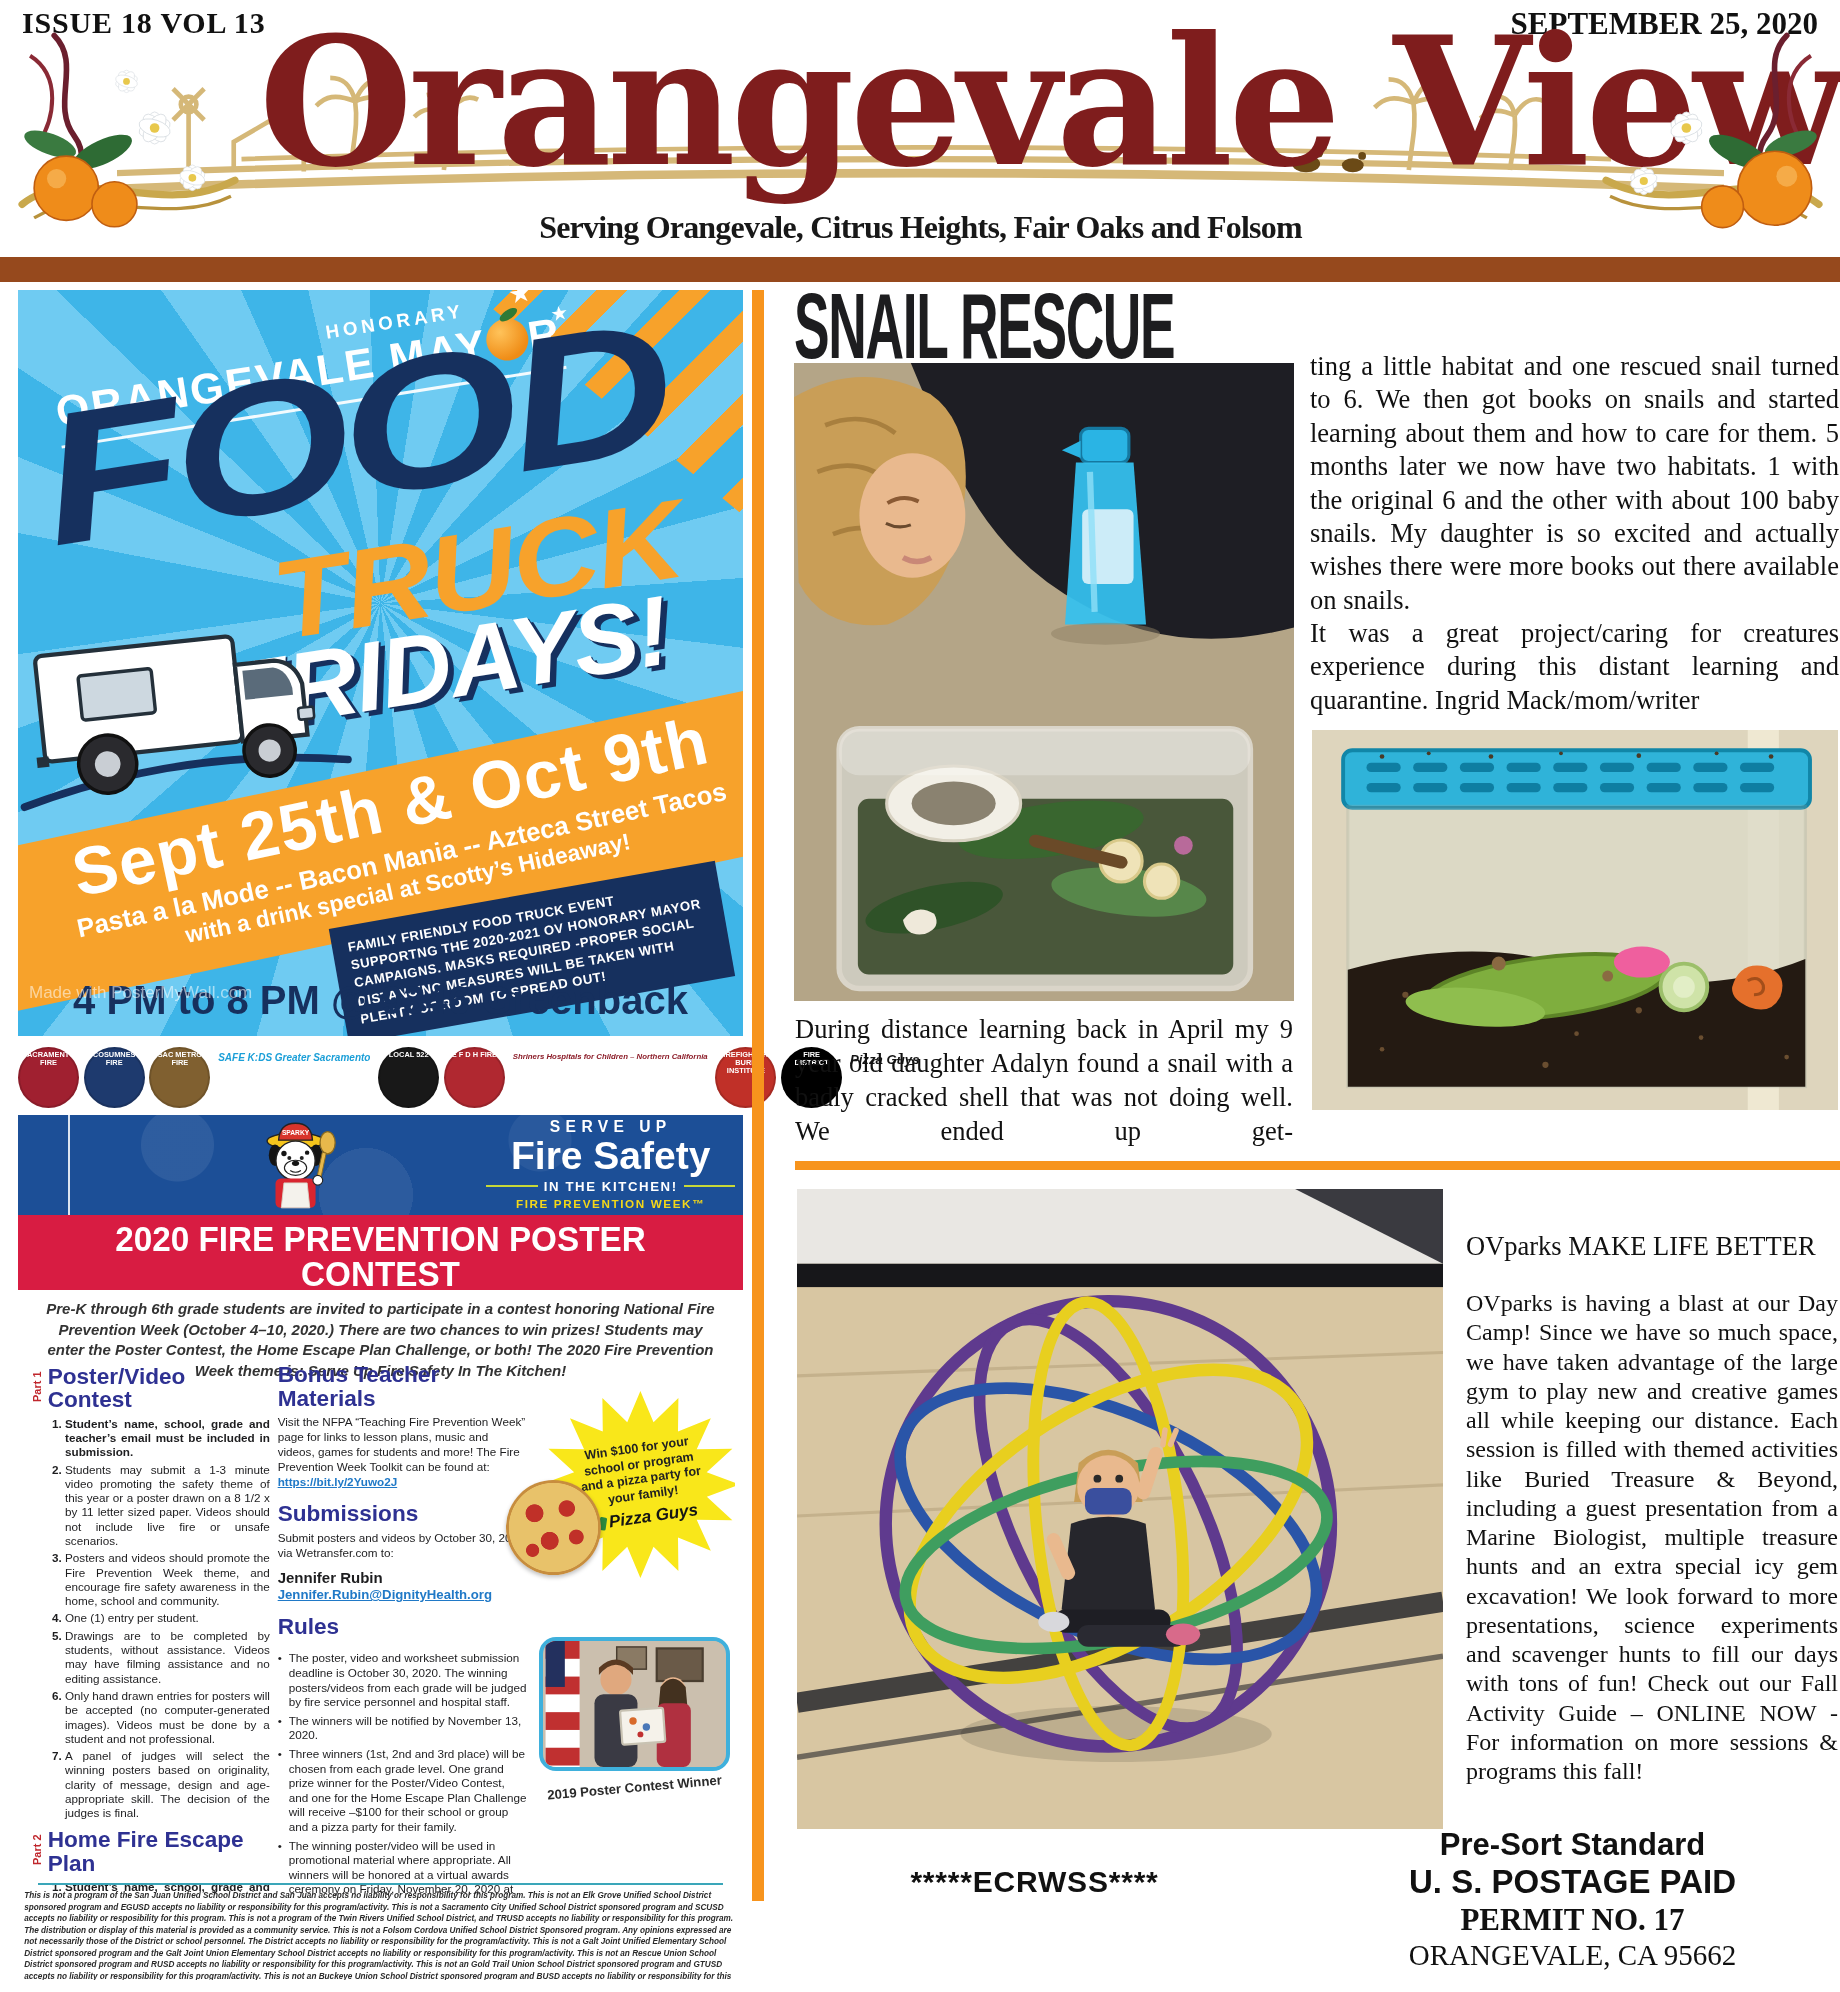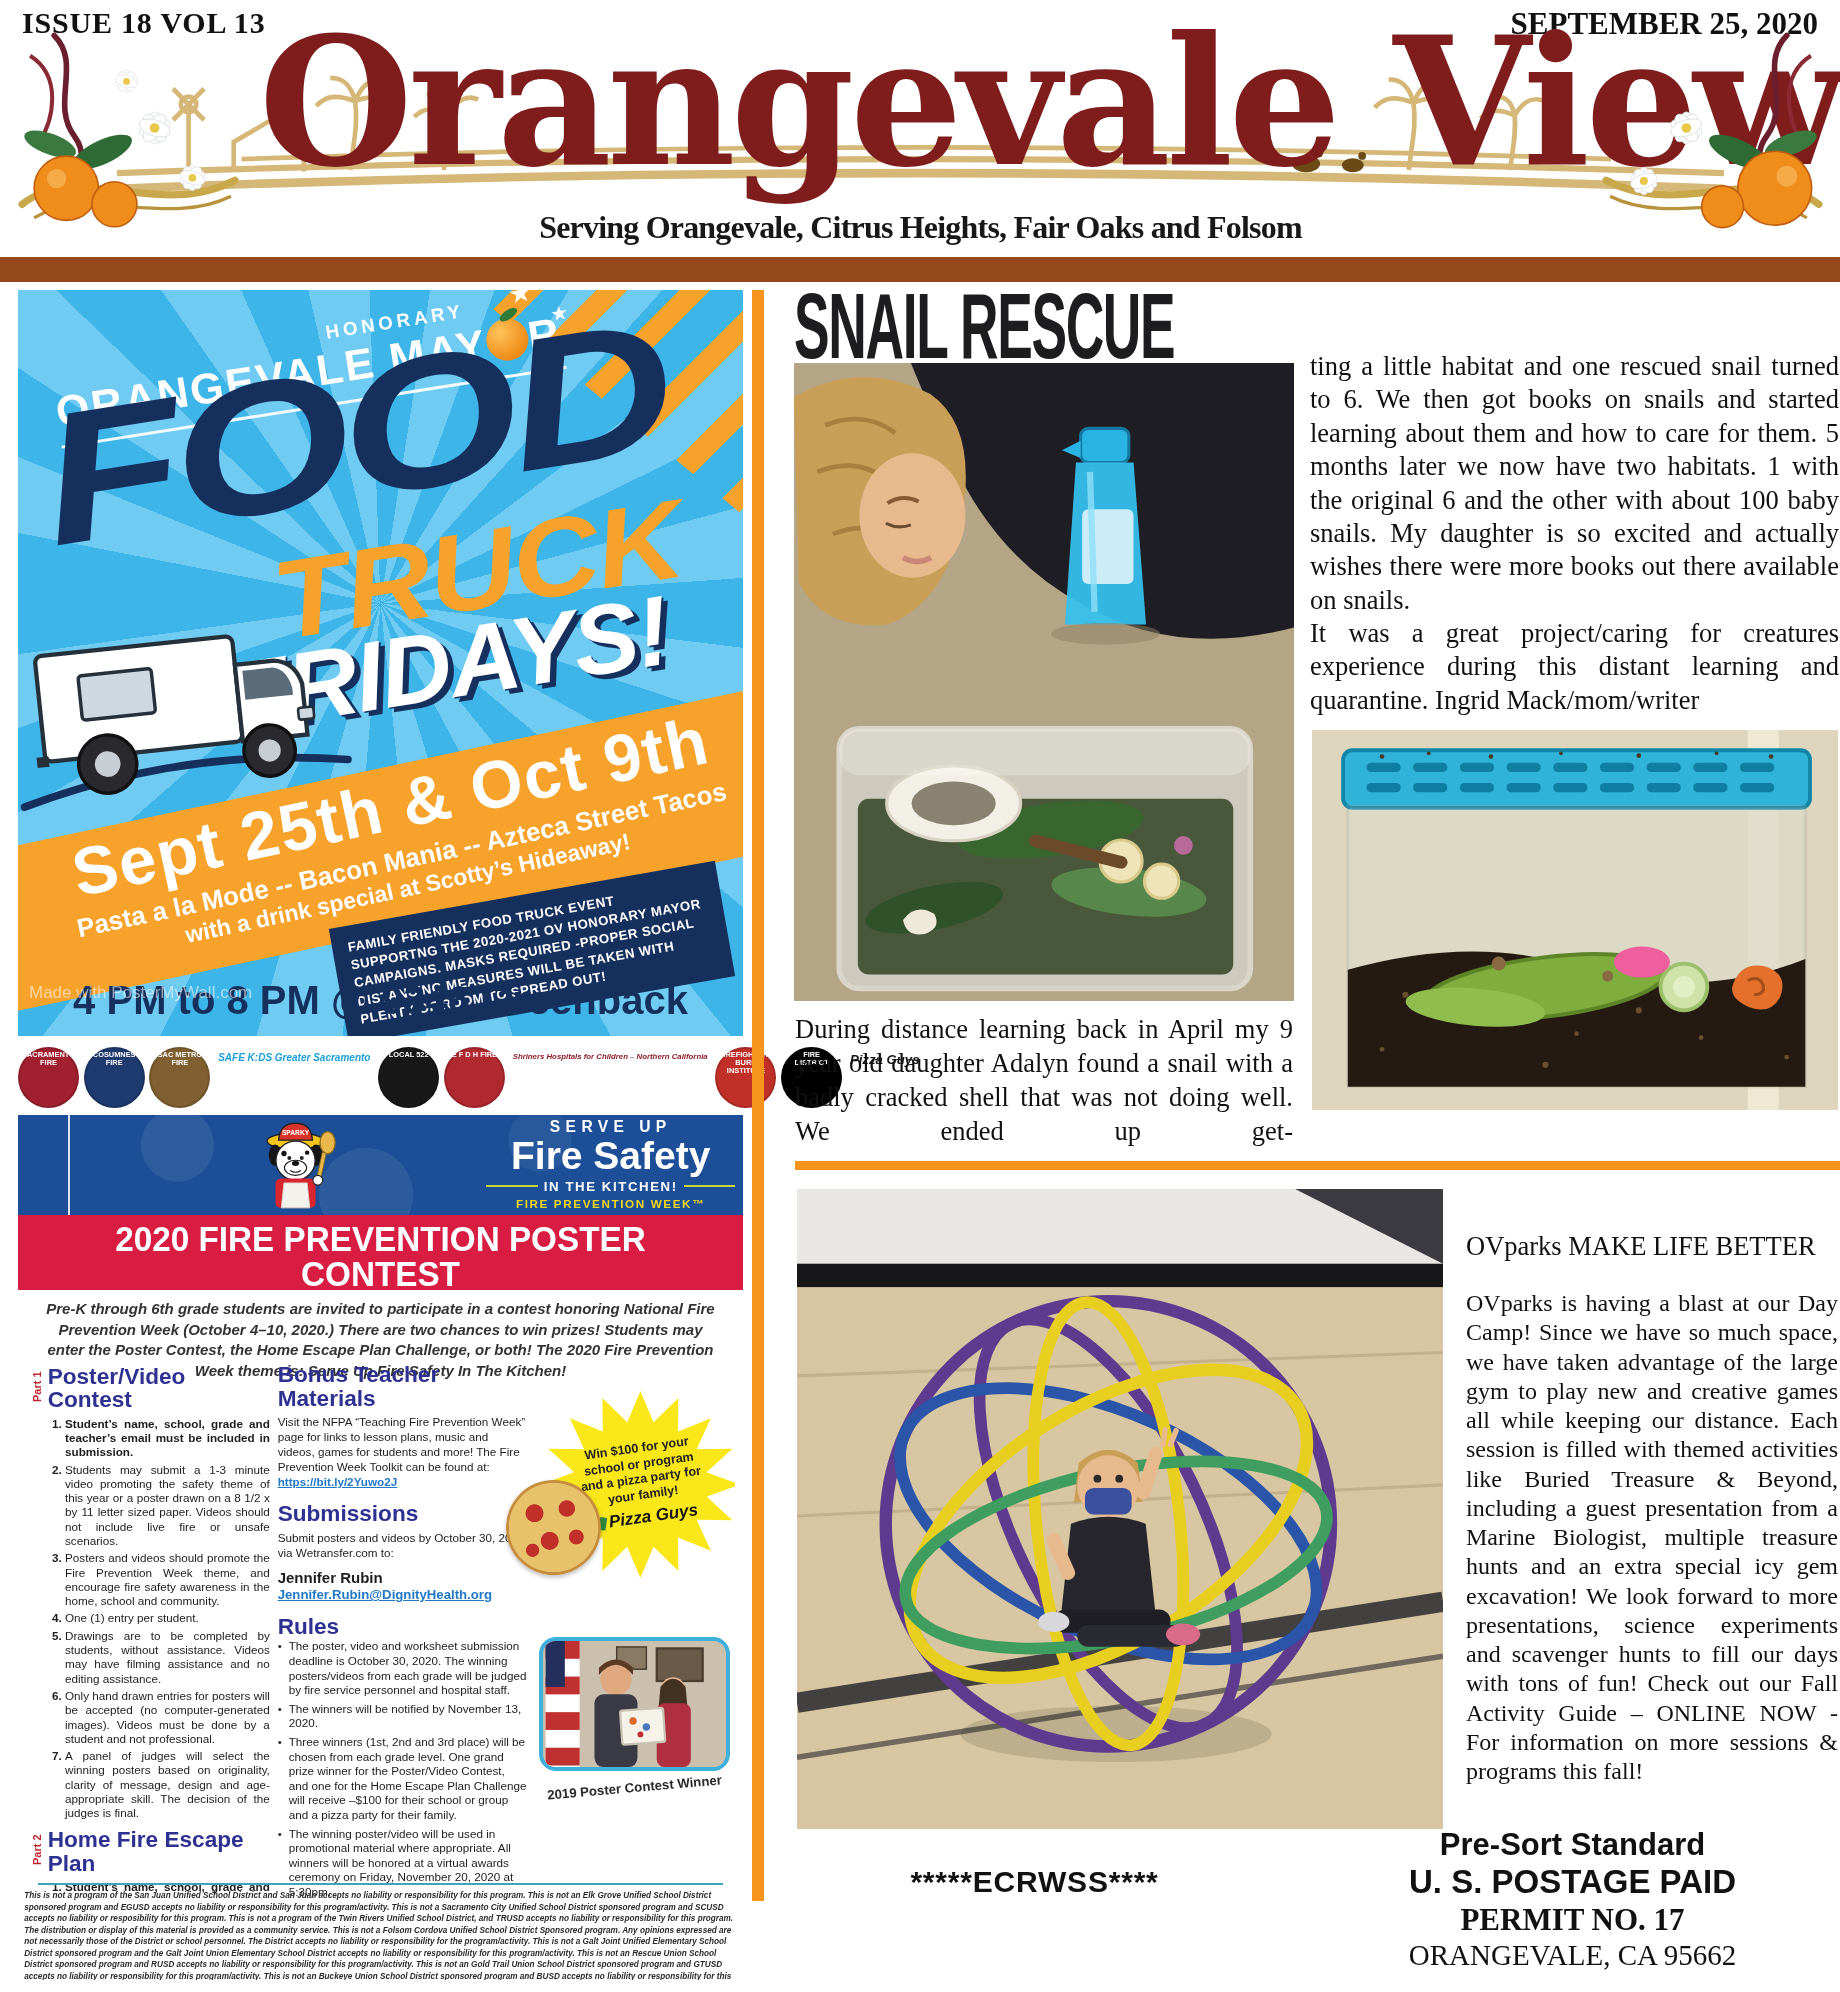--- a/index.html
+++ b/index.html
@@ -94,21 +94,21 @@
   .col-heading { color:#2e3192; font:700 22.6px/1.05 "Liberation Sans", sans-serif; display:block; }
   .col-heading.sp { margin-top:12.5px; }
   .contest-list { margin:4.7px 0 0 0; padding-left:36px; font:400 11.7px/1.22 "Liberation Sans", sans-serif; color:#1d1d1f; }
   .contest-list li { margin-bottom:3.1px; text-align:justify; }
   .contest-list li.b { font-weight:700; }
   .contest-list li::marker { font-weight:700; }
   .fb-body { font:400 11.7px/1.28 "Liberation Sans", sans-serif; margin-top:4.7px; text-align:left; }
   .flink { color:#2079c7; font-weight:700; text-decoration:underline; cursor:pointer; }
   .contact-name { font:700 15px "Liberation Sans", sans-serif; margin-top:7.8px; }
   .contact-email { display:block; font-size:13.2px; margin-top:1.6px; }
-  .rules-list { list-style:none; margin-top:1px; font:400 11.7px/1.25 "Liberation Sans", sans-serif; }
+  .rules-list { list-style:none; margin-top:13px; font:400 11.7px/1.25 "Liberation Sans", sans-serif; }
   .rules-list li { padding-left:11px; position:relative; margin-bottom:3.9px; }
   .rules-list li:before { content:"•"; position:absolute; left:0; top:0; }
   .starburst { position:absolute; right:-4.7px; top:28px; width:199px; height:187px; background:#f9e71a;
       display:flex; flex-direction:column; align-items:center; justify-content:center; text-align:center;
       -webkit-clip-path:polygon(100% 50%,83.4% 56.6%,96.2% 69.1%,78.3% 68.9%,85.4% 85.4%,68.9% 78.3%,69.1% 96.2%,56.6% 83.3%,50% 100%,43.4% 83.3%,30.9% 96.2%,31.1% 78.3%,14.6% 85.4%,21.7% 68.9%,3.8% 69.1%,16.7% 56.6%,0% 50%,16.7% 43.4%,3.8% 30.9%,21.7% 31.1%,14.6% 14.6%,31.1% 21.7%,30.9% 3.8%,43.4% 16.7%,50% 0%,56.6% 16.7%,69.1% 3.8%,68.9% 21.7%,85.4% 14.6%,78.3% 31.1%,96.2% 30.9%,83.3% 43.4%);
       clip-path:polygon(100% 50%,83.4% 56.6%,96.2% 69.1%,78.3% 68.9%,85.4% 85.4%,68.9% 78.3%,69.1% 96.2%,56.6% 83.3%,50% 100%,43.4% 83.3%,30.9% 96.2%,31.1% 78.3%,14.6% 85.4%,21.7% 68.9%,3.8% 69.1%,16.7% 56.6%,0% 50%,16.7% 43.4%,3.8% 30.9%,21.7% 31.1%,14.6% 14.6%,31.1% 21.7%,30.9% 3.8%,43.4% 16.7%,50% 0%,56.6% 16.7%,69.1% 3.8%,68.9% 21.7%,85.4% 14.6%,78.3% 31.1%,96.2% 30.9%,83.3% 43.4%); }
   .star-text { width:132px; transform:rotate(-8deg); font:700 12.5px/1.25 "Liberation Sans", sans-serif; color:#222; }
   .pg-brand { margin-top:4.7px; transform:rotate(-8deg); display:flex; align-items:center; gap:3.1px;
       font:800 italic 17px "Liberation Sans", sans-serif; color:#151515; }
   .pg-fan { display:inline-flex; gap:0.8px; }

